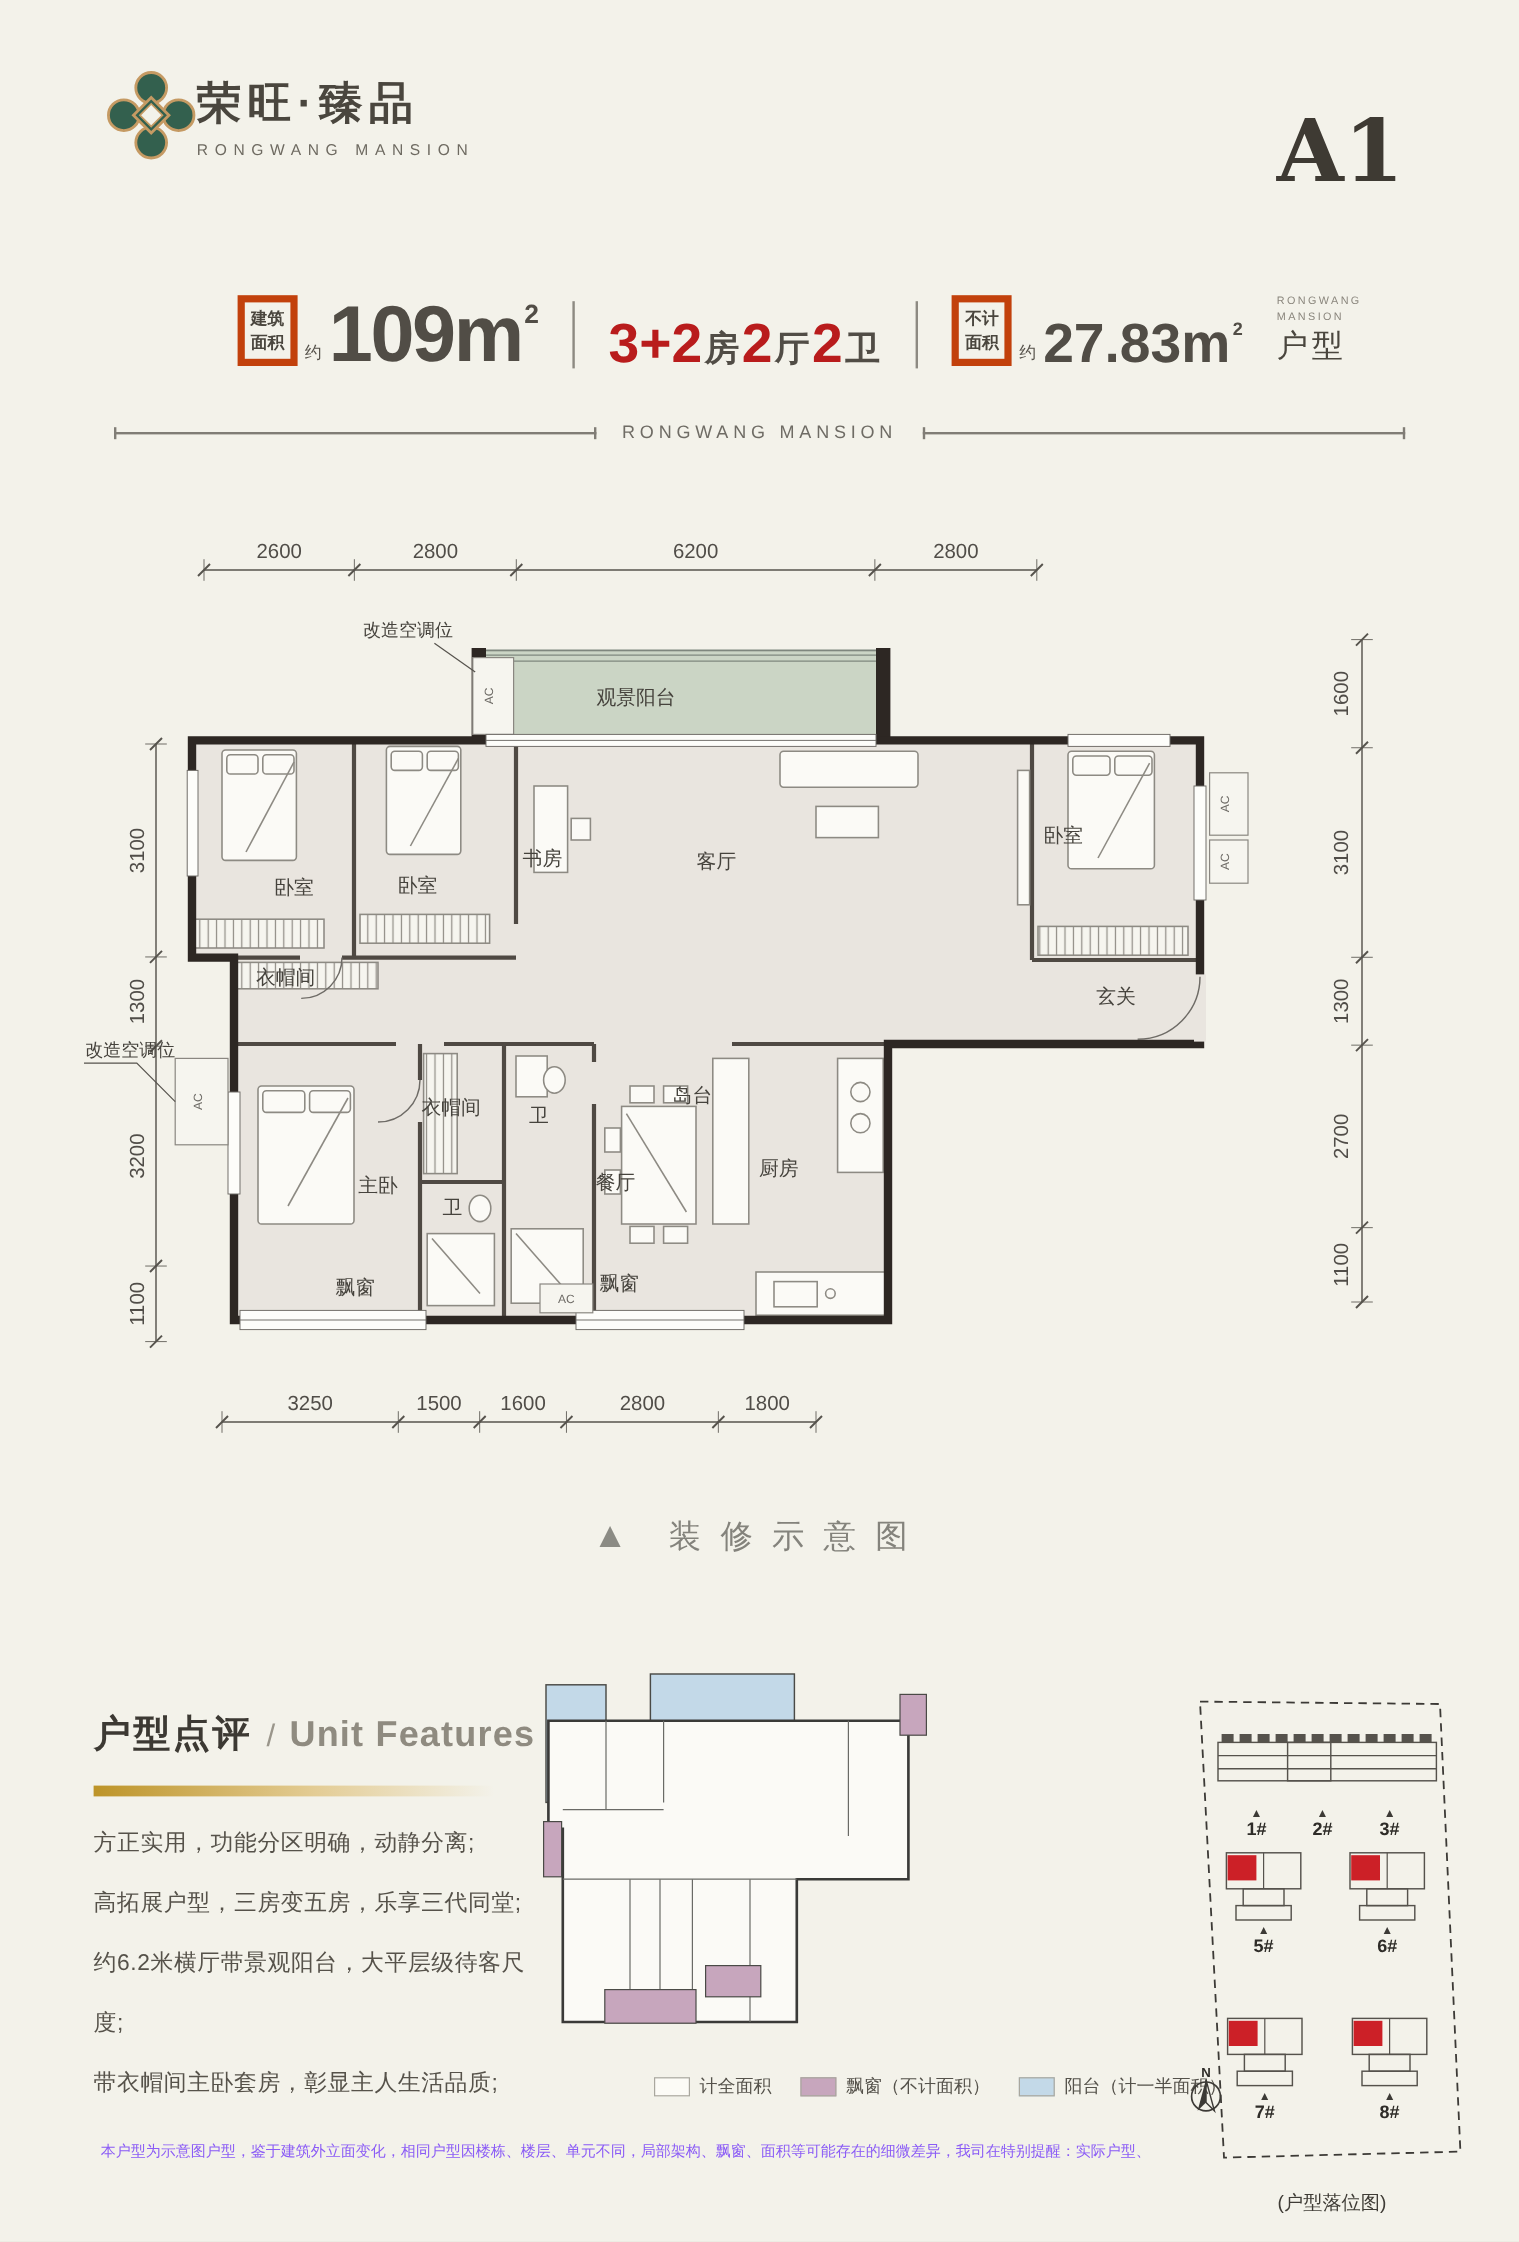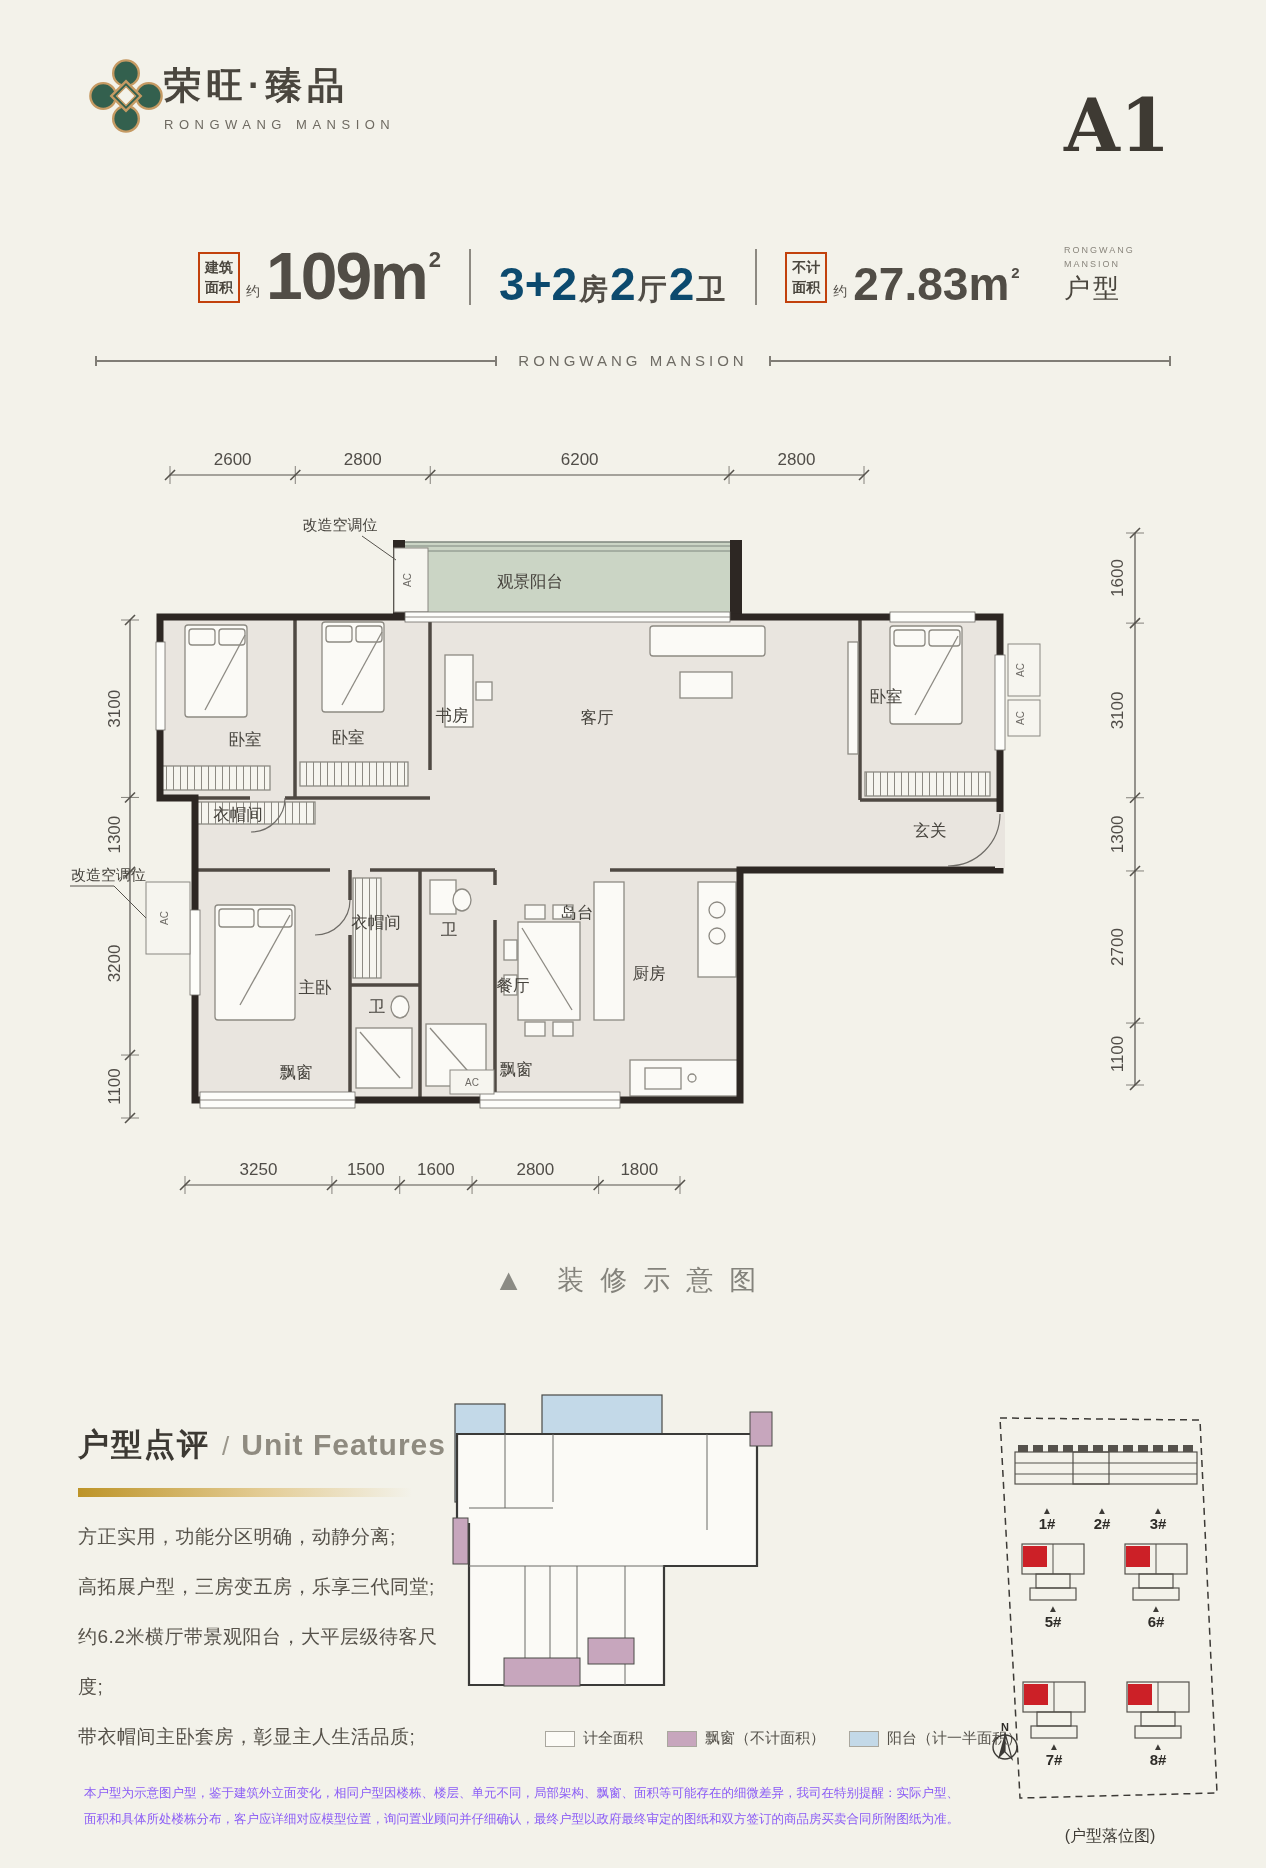--- a/index.html
+++ b/index.html
@@ -11,28 +11,28 @@
   #logo-text-cn{font-size:37px;font-weight:700;color:#4a463e;letter-spacing:5px;}
   #logo-text-en{font-size:13px;letter-spacing:5.5px;color:#6e6a61;margin-top:6px;}
   #unit-badge{right:96px;top:62px;display:flex;align-items:stretch;gap:20px;height:92px;flex-direction:column;}
   .badge-bar{width:3px;background:#45413a;}
   #badge-code{font-family:"DejaVu Serif",serif;font-size:72px;font-weight:700;color:#3e3a33;line-height:88px;}
   #badge-right{display:flex;flex-direction:column;justify-content:space-between;padding:6px 0 8px 0;}
   .badge-sub{font-size:9px;letter-spacing:2px;color:#8a867d;font-weight:400;line-height:1.5;margin-top:48px;}
   #badge-type{font-size:26px;color:#4a463e;letter-spacing:3px;}
   
   #spec-row{left:198px;top:246px;display:flex;align-items:flex-end;}
-  .spec-box{border:2px solid #c2410c;color:#4a463e;font-size:14px;font-weight:700;line-height:1.45;padding:3px 5px;text-align:left;margin-bottom:4px;}
+  .spec-box{border:6px solid #c2410c;color:#4a463e;font-size:14px;font-weight:700;line-height:1.45;padding:3px 5px;text-align:left;margin-bottom:4px;}
   .spec-approx{font-size:14px;color:#55514a;margin:0 6px 6px 6px;}
   .spec-big{font-size:66px;font-weight:700;color:#514d46;line-height:0.92;letter-spacing:-2px;}
   .spec-mid{font-size:46px;font-weight:700;color:#514d46;line-height:1;}
   .spec-sup{font-size:22px;font-weight:700;color:#514d46;margin:0 0 34px 2px;}
   .spec-sup2{font-size:15px;font-weight:700;color:#514d46;margin:0 0 26px 2px;}
   .spec-div{width:2px;height:56px;background:#8d8a82;margin:0 28px 2px 28px;}
-  .seg-big{font-size:46px;font-weight:700;color:#0c4a6e;line-height:1;}
+  .seg-big{font-size:46px;font-weight:700;color:#b91c1c;line-height:1;}
   .seg-small{font-size:29px;font-weight:600;color:#514d46;line-height:1.15;margin:0 2px;}
   
   .divline{height:2px;background:#807d76;top:360px;}
   .divtick{width:2px;height:10px;background:#807d76;top:356px;}
   #divider-text{top:352px;left:503px;width:260px;text-align:center;font-size:15px;letter-spacing:4px;color:#6f6c65;}
   
   #caption{top:1262px;left:0;width:100%;display:flex;justify-content:center;align-items:center;gap:34px;}
   #caption-marker{font-size:30px;color:#8b8b84;line-height:1;}
   #caption-text{font-size:27px;letter-spacing:16px;color:#84837c;font-weight:500;}
   
@@ -465,16 +465,15 @@
     <g>
       <circle cx="20" cy="352" r="12" fill="none" stroke="#3c3a36" stroke-width="1.4"></circle>
       <path d="M 20,338 L 13,364 L 20,357 Z" fill="#3c3a36"></path>
       <path d="M 20,338 L 27,364 L 20,357 Z" fill="none" stroke="#3c3a36" stroke-width="1.2"></path>
     </g>
   </svg>
   <div class="abs" id="site-caption">(户型落位图)</div>
 
   <div class="abs" id="disclaimer">
     <div>本户型为示意图户型，鉴于建筑外立面变化，相同户型因楼栋、楼层、单元不同，局部架构、飘窗、面积等可能存在的细微差异，我司在特别提醒：实际户型、</div>
-    <div>面积和具体所处楼栋分布，客户应详细对应模型位置，询问置业顾问并仔细确认，最终户型以政府最终审定的图纸和双方签订的商品房买卖合同所附图纸为准。</div>
   </div>
 
 </div>
 
 </body></html>

